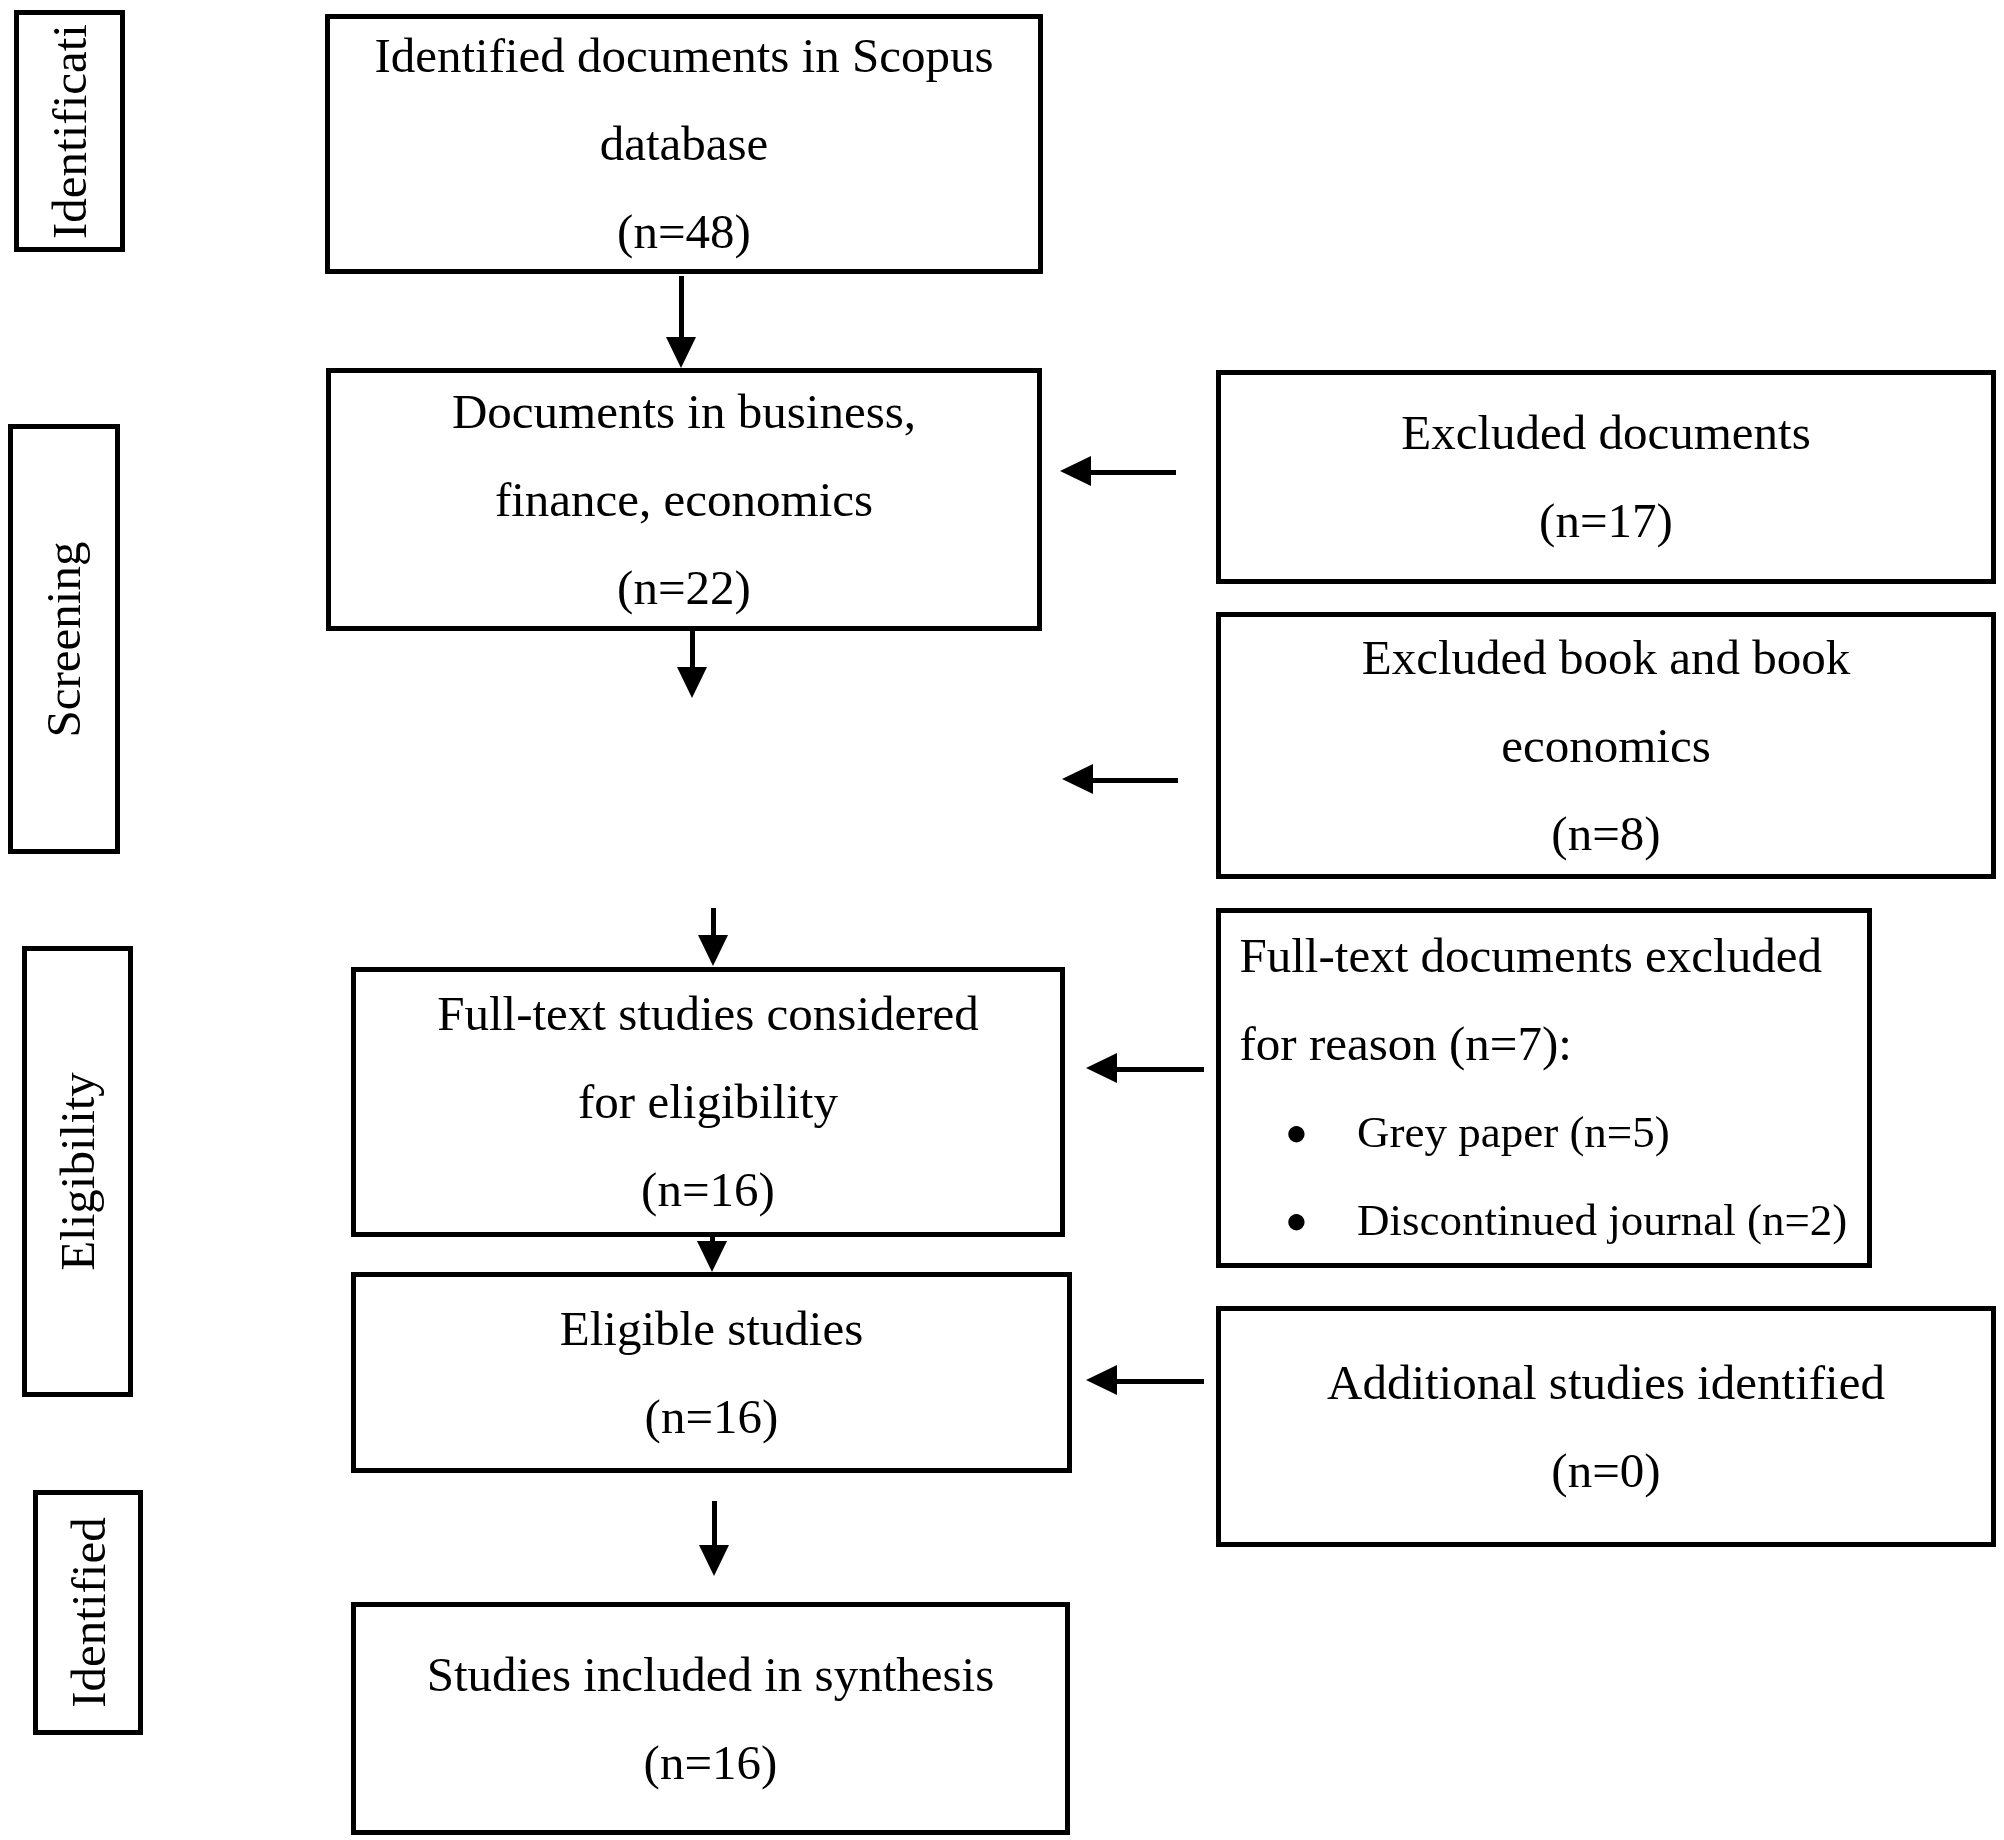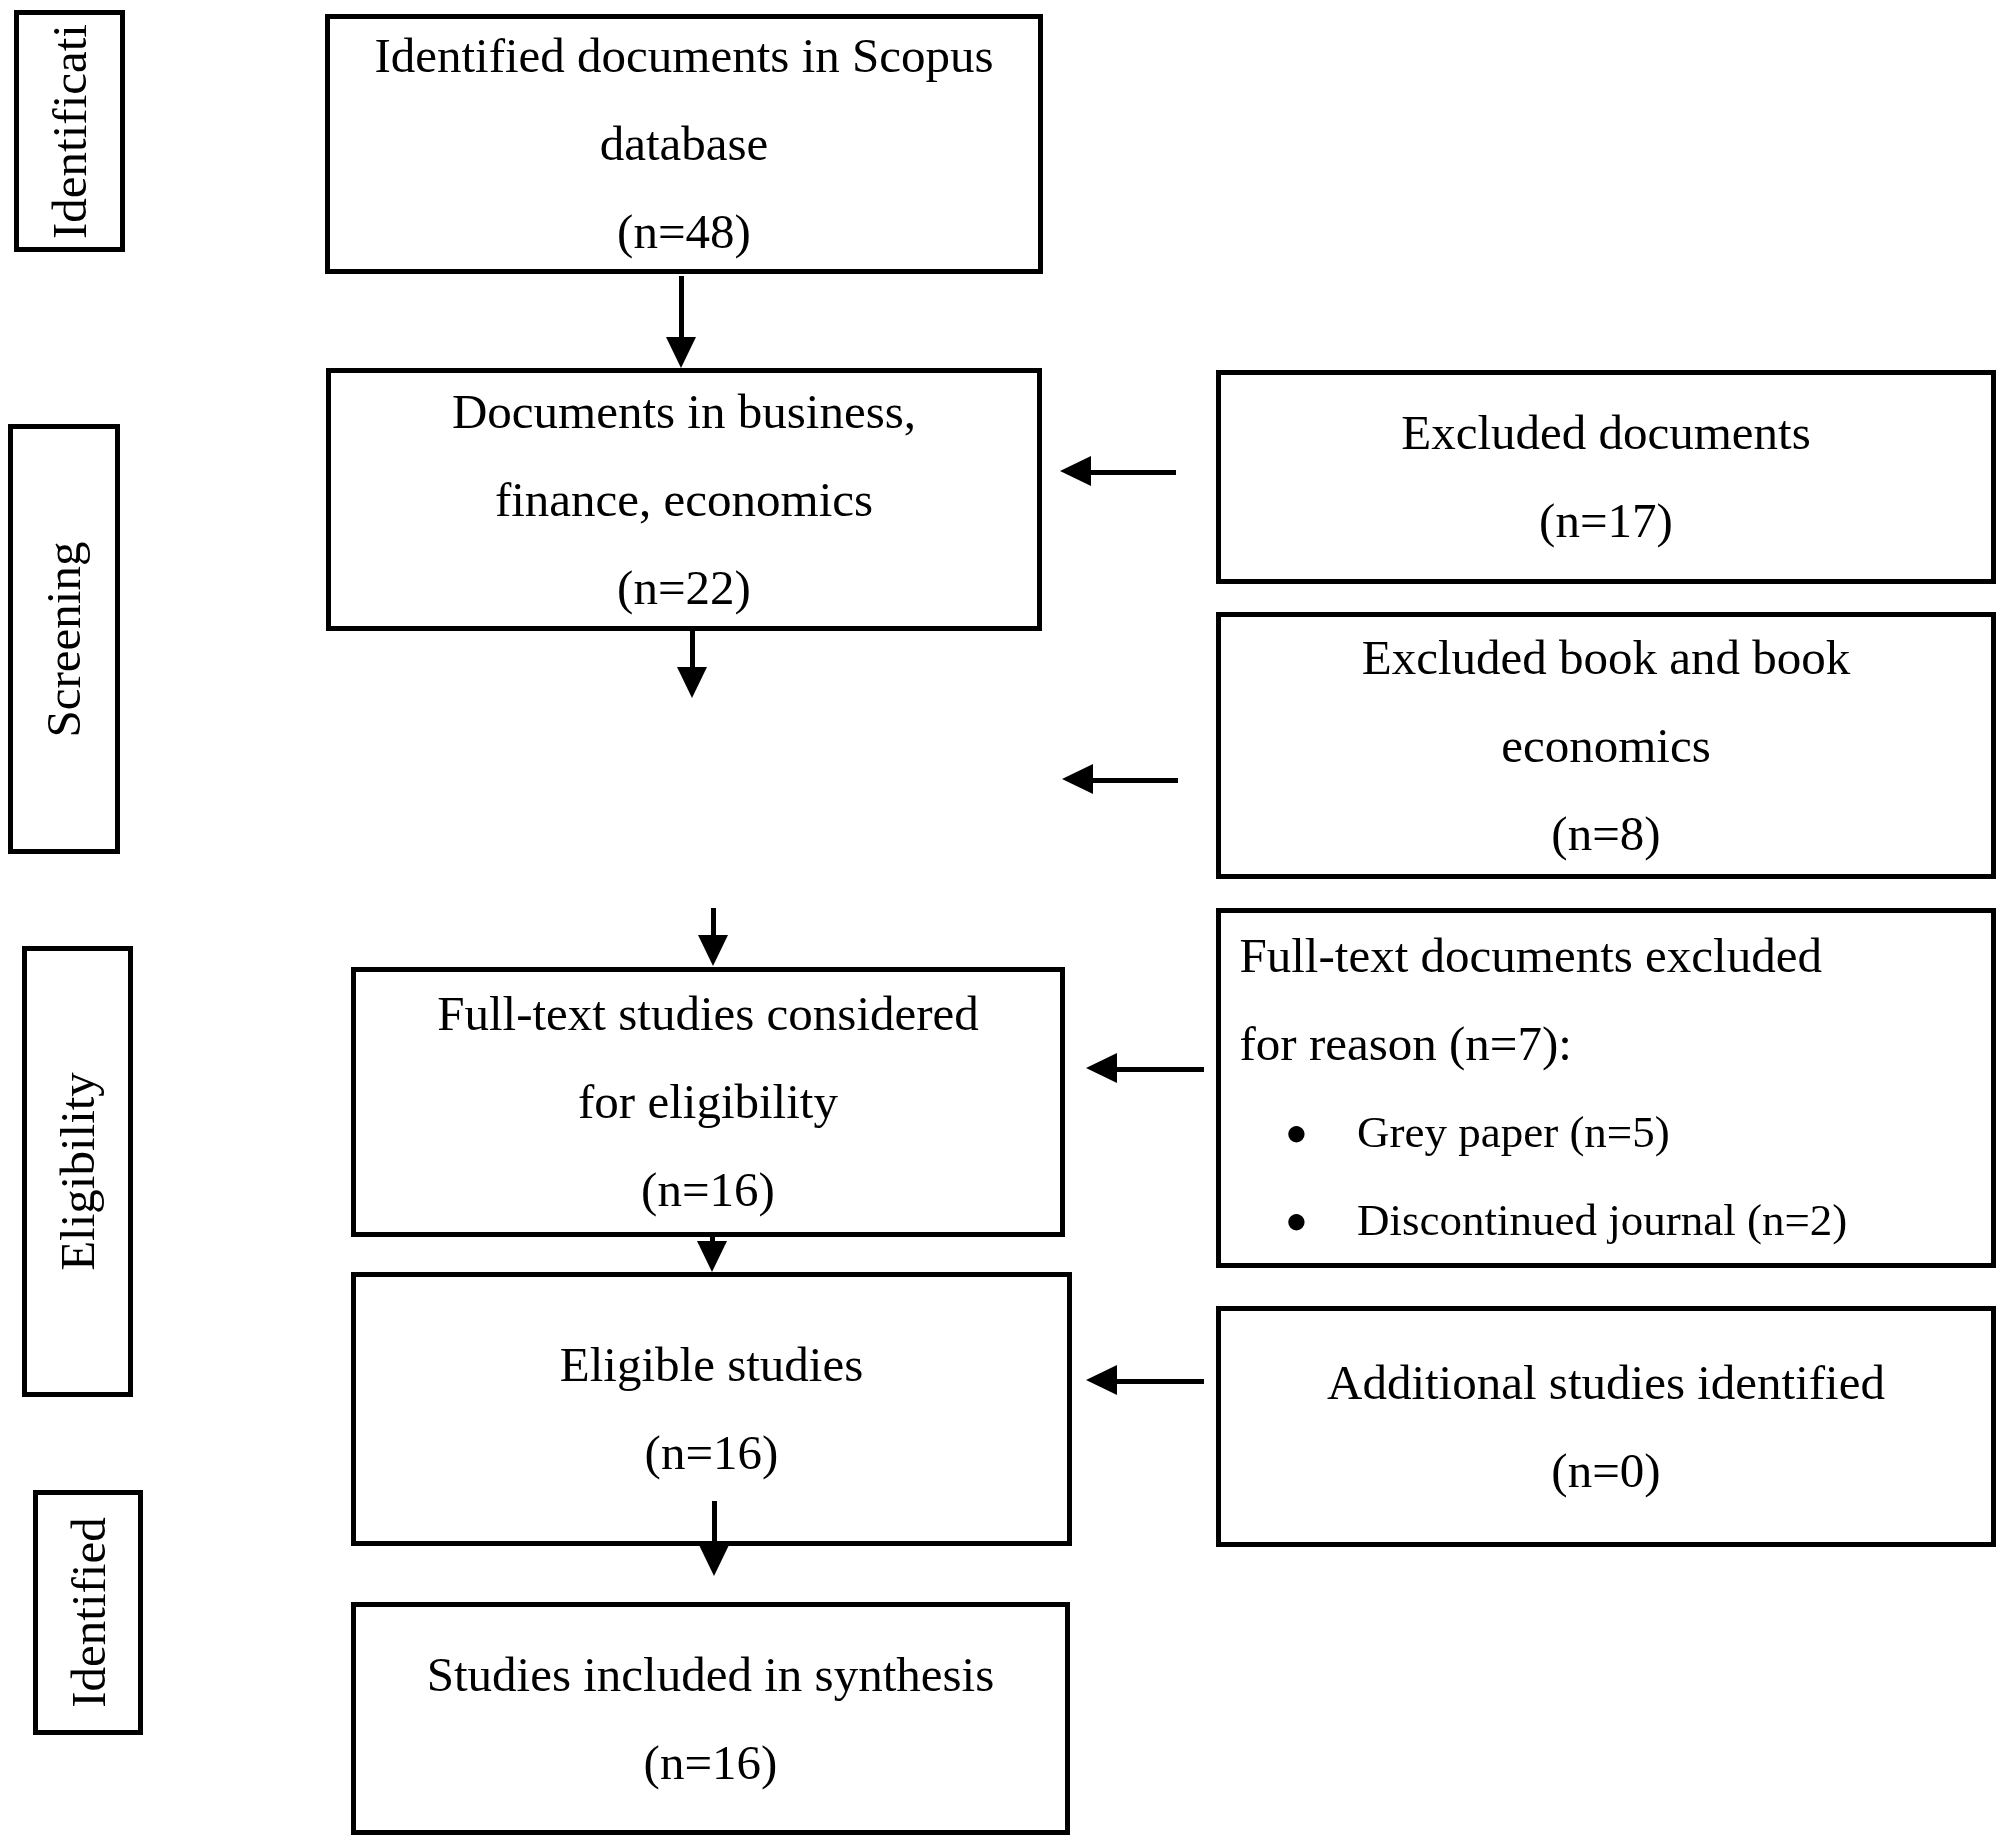--- a/index.html
+++ b/index.html
@@ -99,42 +99,42 @@
     <div class="line">(n=22)</div>
   </div>
 
 
   <div class="box flowbox" style="left:351px;top:967px;width:714px;height:270px;">
     <div class="line">Full-text studies considered</div>
     <div class="line">for eligibility</div>
     <div class="line">(n=16)</div>
   </div>
 
-  <div class="box flowbox" style="left:351px;top:1272px;width:721px;height:274px;justify-content:center;">
+  <div class="box flowbox" style="left:351px;top:1272px;width:721px;height:201px;justify-content:center;">
     <div class="line">Eligible studies</div>
     <div class="line">(n=16)</div>
   </div>
 
   <div class="box flowbox" style="left:351px;top:1602px;width:719px;height:233px;">
     <div class="line">Studies included in synthesis</div>
     <div class="line">(n=16)</div>
   </div>
 
   <div class="box sidebox" style="left:1216px;top:370px;width:780px;height:214px;">
     <div class="line">Excluded documents</div>
     <div class="line">(n=17)</div>
   </div>
 
   <div class="box sidebox" style="left:1216px;top:612px;width:780px;height:267px;">
     <div class="line">Excluded book and book</div>
     <div class="line">economics</div>
     <div class="line">(n=8)</div>
   </div>
 
-  <div class="box leftalign" style="left:1216px;top:908px;width:780px;height:360px;">
+  <div class="box leftalign" style="left:1216px;top:908px;width:656px;height:360px;">
     <div class="line">Full-text documents excluded</div>
     <div class="line">for reason (n=7):</div>
     <div class="bullet-row">
       <span class="bullet-marker">●</span>
       <span class="bullet-text">Grey paper (n=5)</span>
     </div>
     <div class="bullet-row">
       <span class="bullet-marker">●</span>
       <span class="bullet-text">Discontinued journal (n=2)</span>
     </div>

